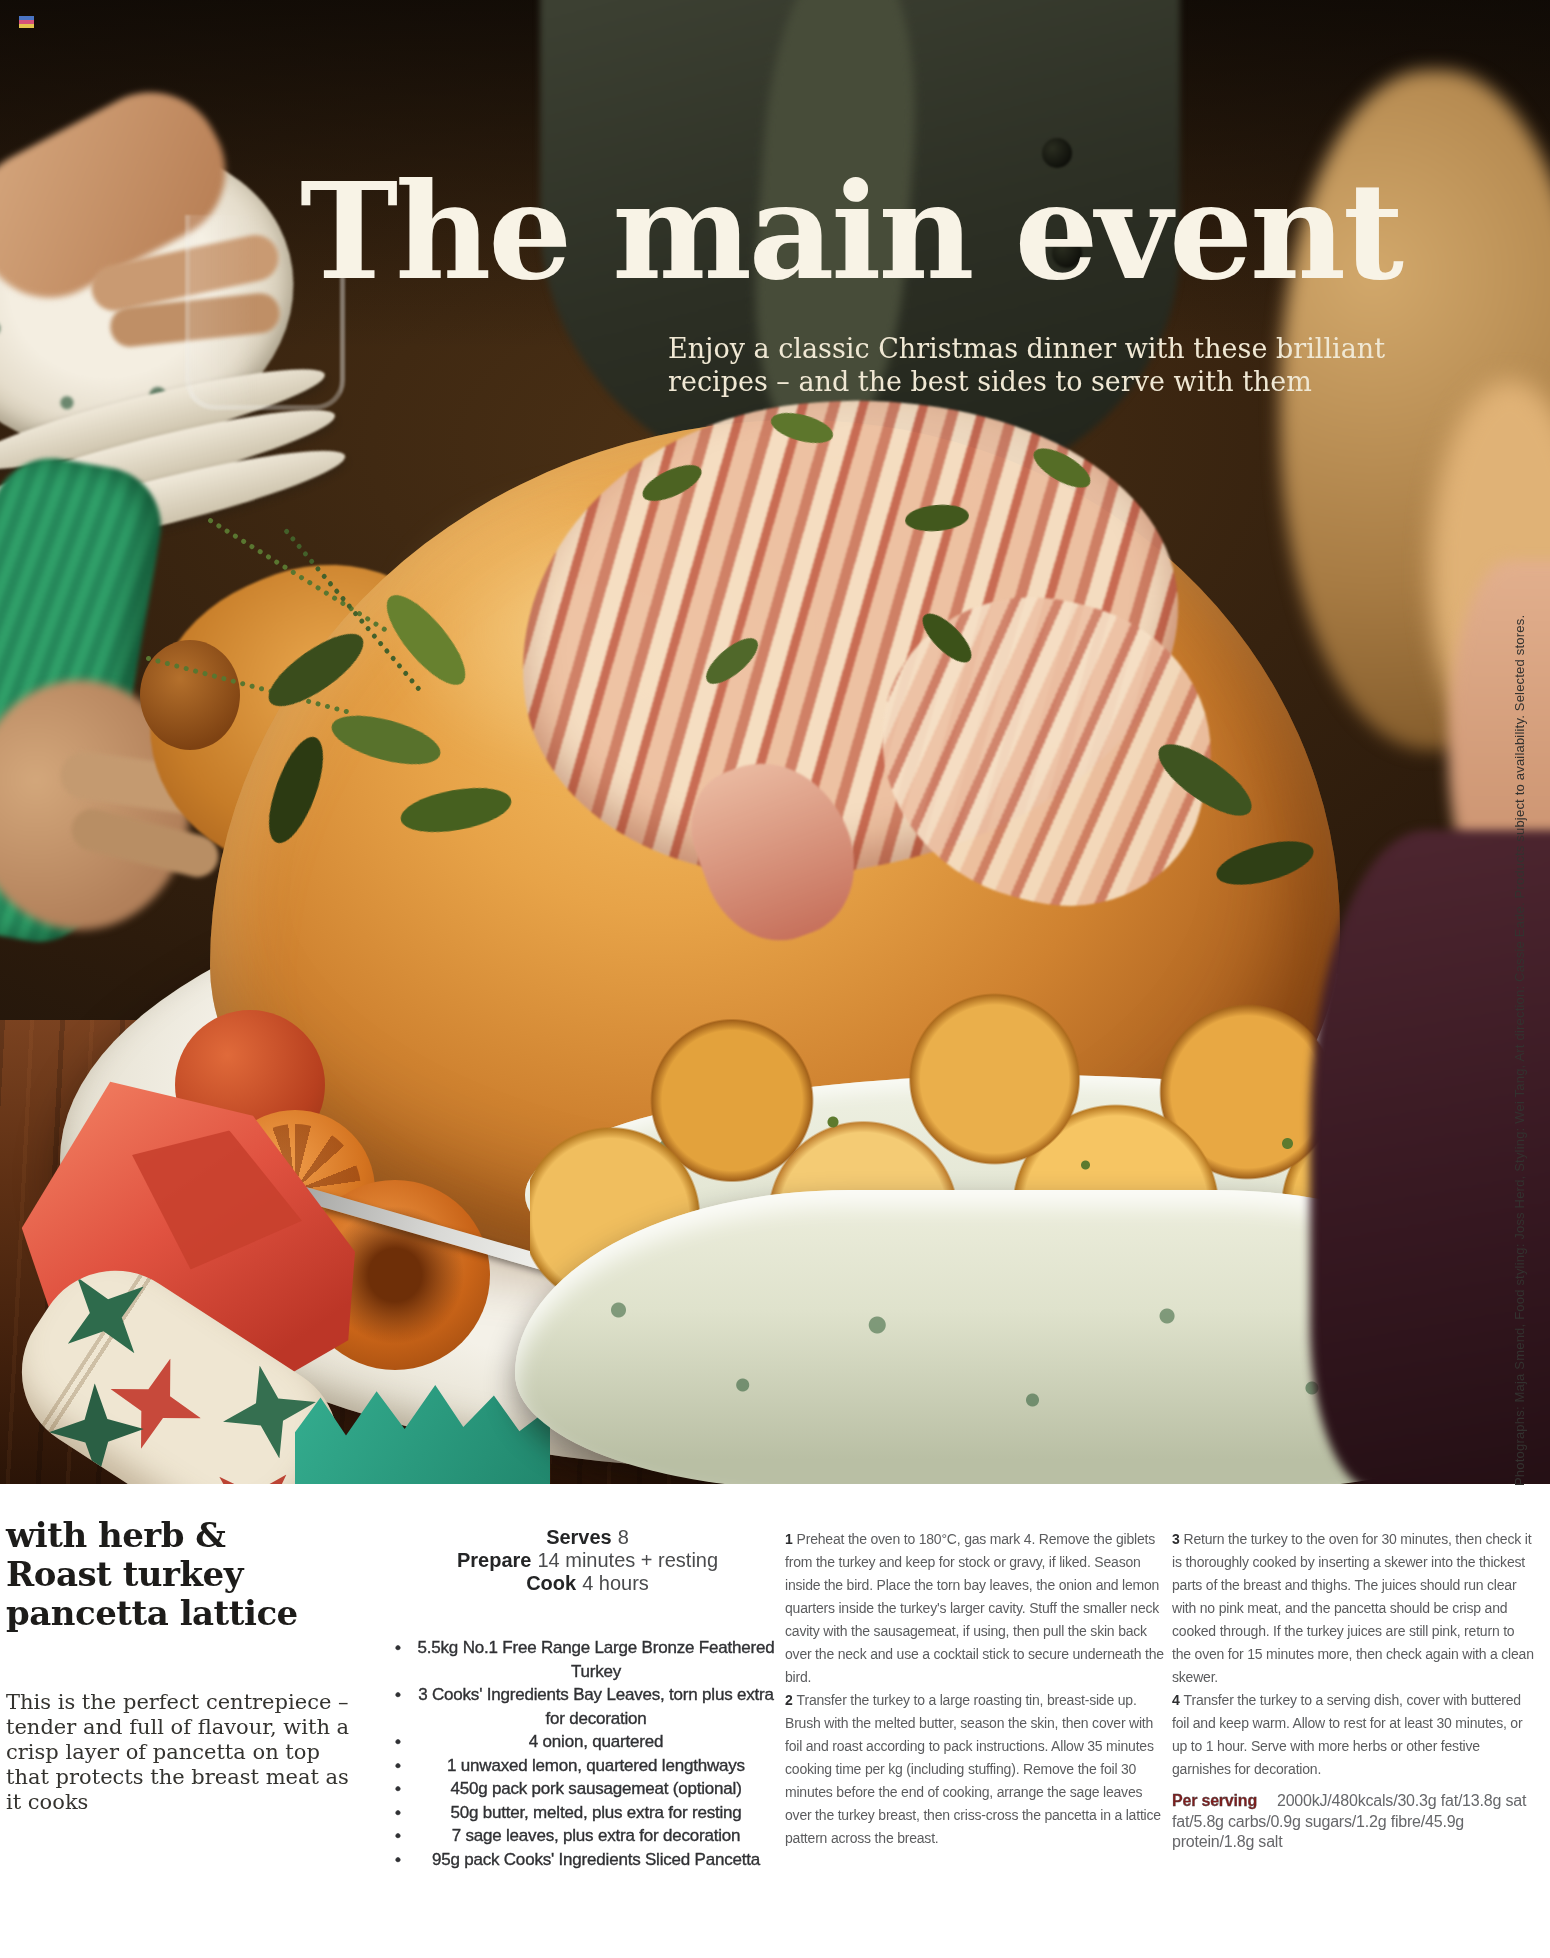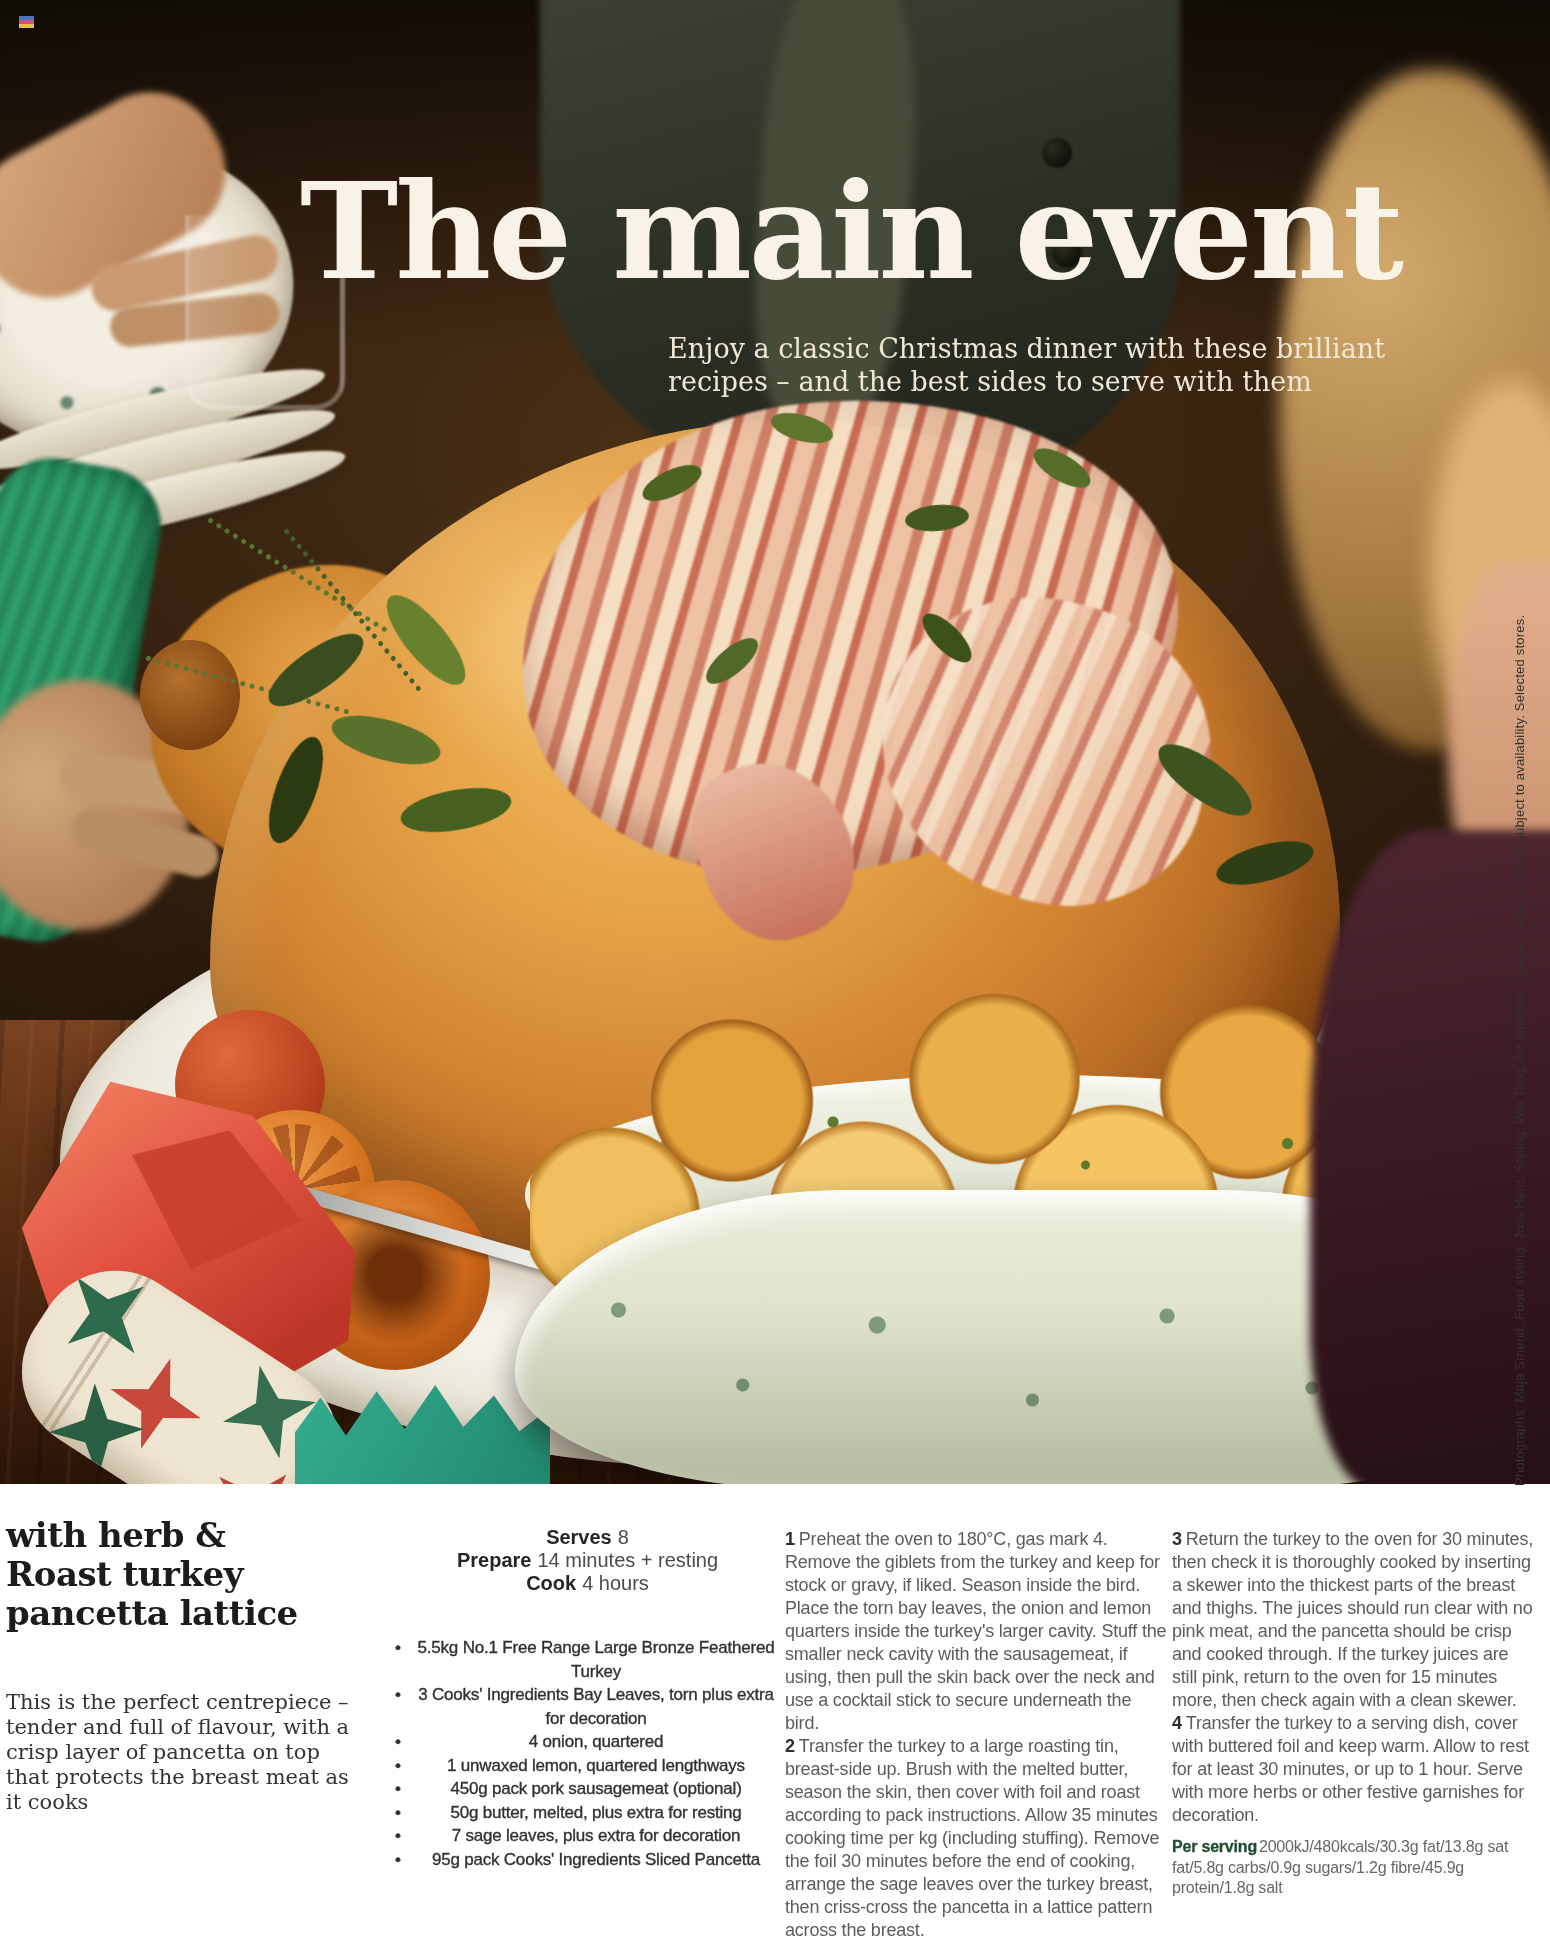--- a/index.html
+++ b/index.html
@@ -208,24 +208,24 @@
     font-size:21px;line-height:25px;color:#34332f;width:348px;}
   .col2{left:395px;top:1526px;width:385px;text-align:center;}
   .meta-row{font-size:20px;line-height:23px;color:#4a4b4d;}
   .meta-row b{color:#242526;margin-right:6px;}
   .ing-list{list-style:none;margin:41px 0 0 0;padding:0;}
   .ing{position:relative;padding-left:17px;font-size:17px;line-height:23.5px;
     color:#303134;-webkit-text-stroke:.35px #303134;letter-spacing:-.2px;}
   .blt{position:absolute;left:0;top:0;}
   .col3{left:785px;top:1528px;width:382px;}
   .col4{left:1172px;top:1528px;width:362px;}
-  .step{margin:0;font-size:18px;line-height:23px;color:#5b5c5e;letter-spacing:-.2px;}
+  .step{margin:0;font-size:14px;line-height:23px;color:#5b5c5e;letter-spacing:-.2px;}
   .step b{color:#2c2d2f;margin-right:4px;}
   .per{margin:10px 0 0 0;font-size:16px;line-height:20.5px;color:#66676a;letter-spacing:-.2px;}
-  .per b{color:#14532d;-webkit-text-stroke:.3px #3b3c3e;margin-right:2px;}
+  .per b{color:#7f1d1d;-webkit-text-stroke:.3px #3b3c3e;margin-right:20px;}
 </style>
 </head>
 <body>
 
 <div class="page">
 
   <div class="photo">
     <div class="layer vignette"></div>
     <div class="layer person-top"></div>
     <div class="layer scarf"></div>

